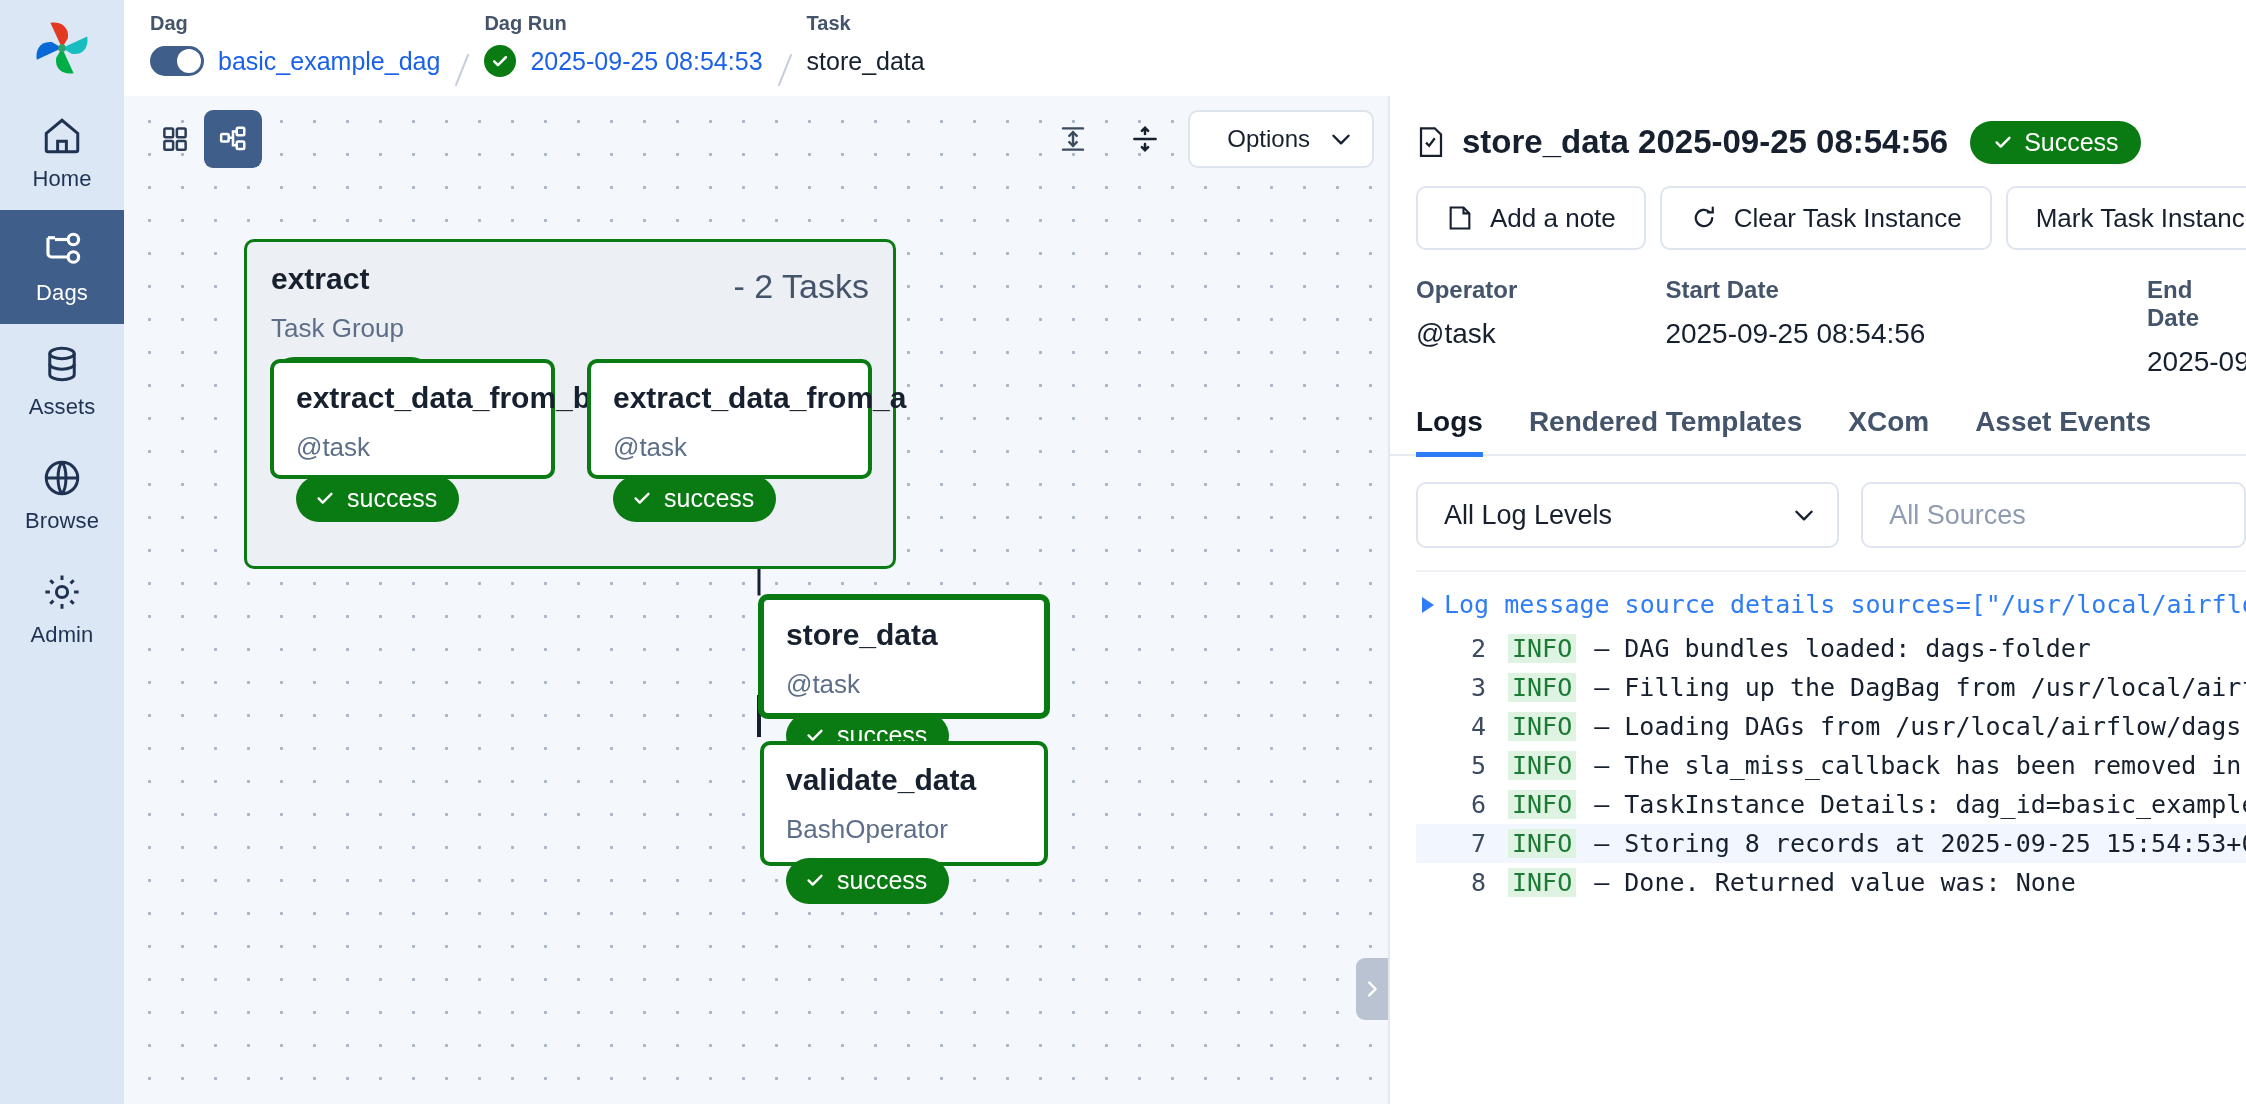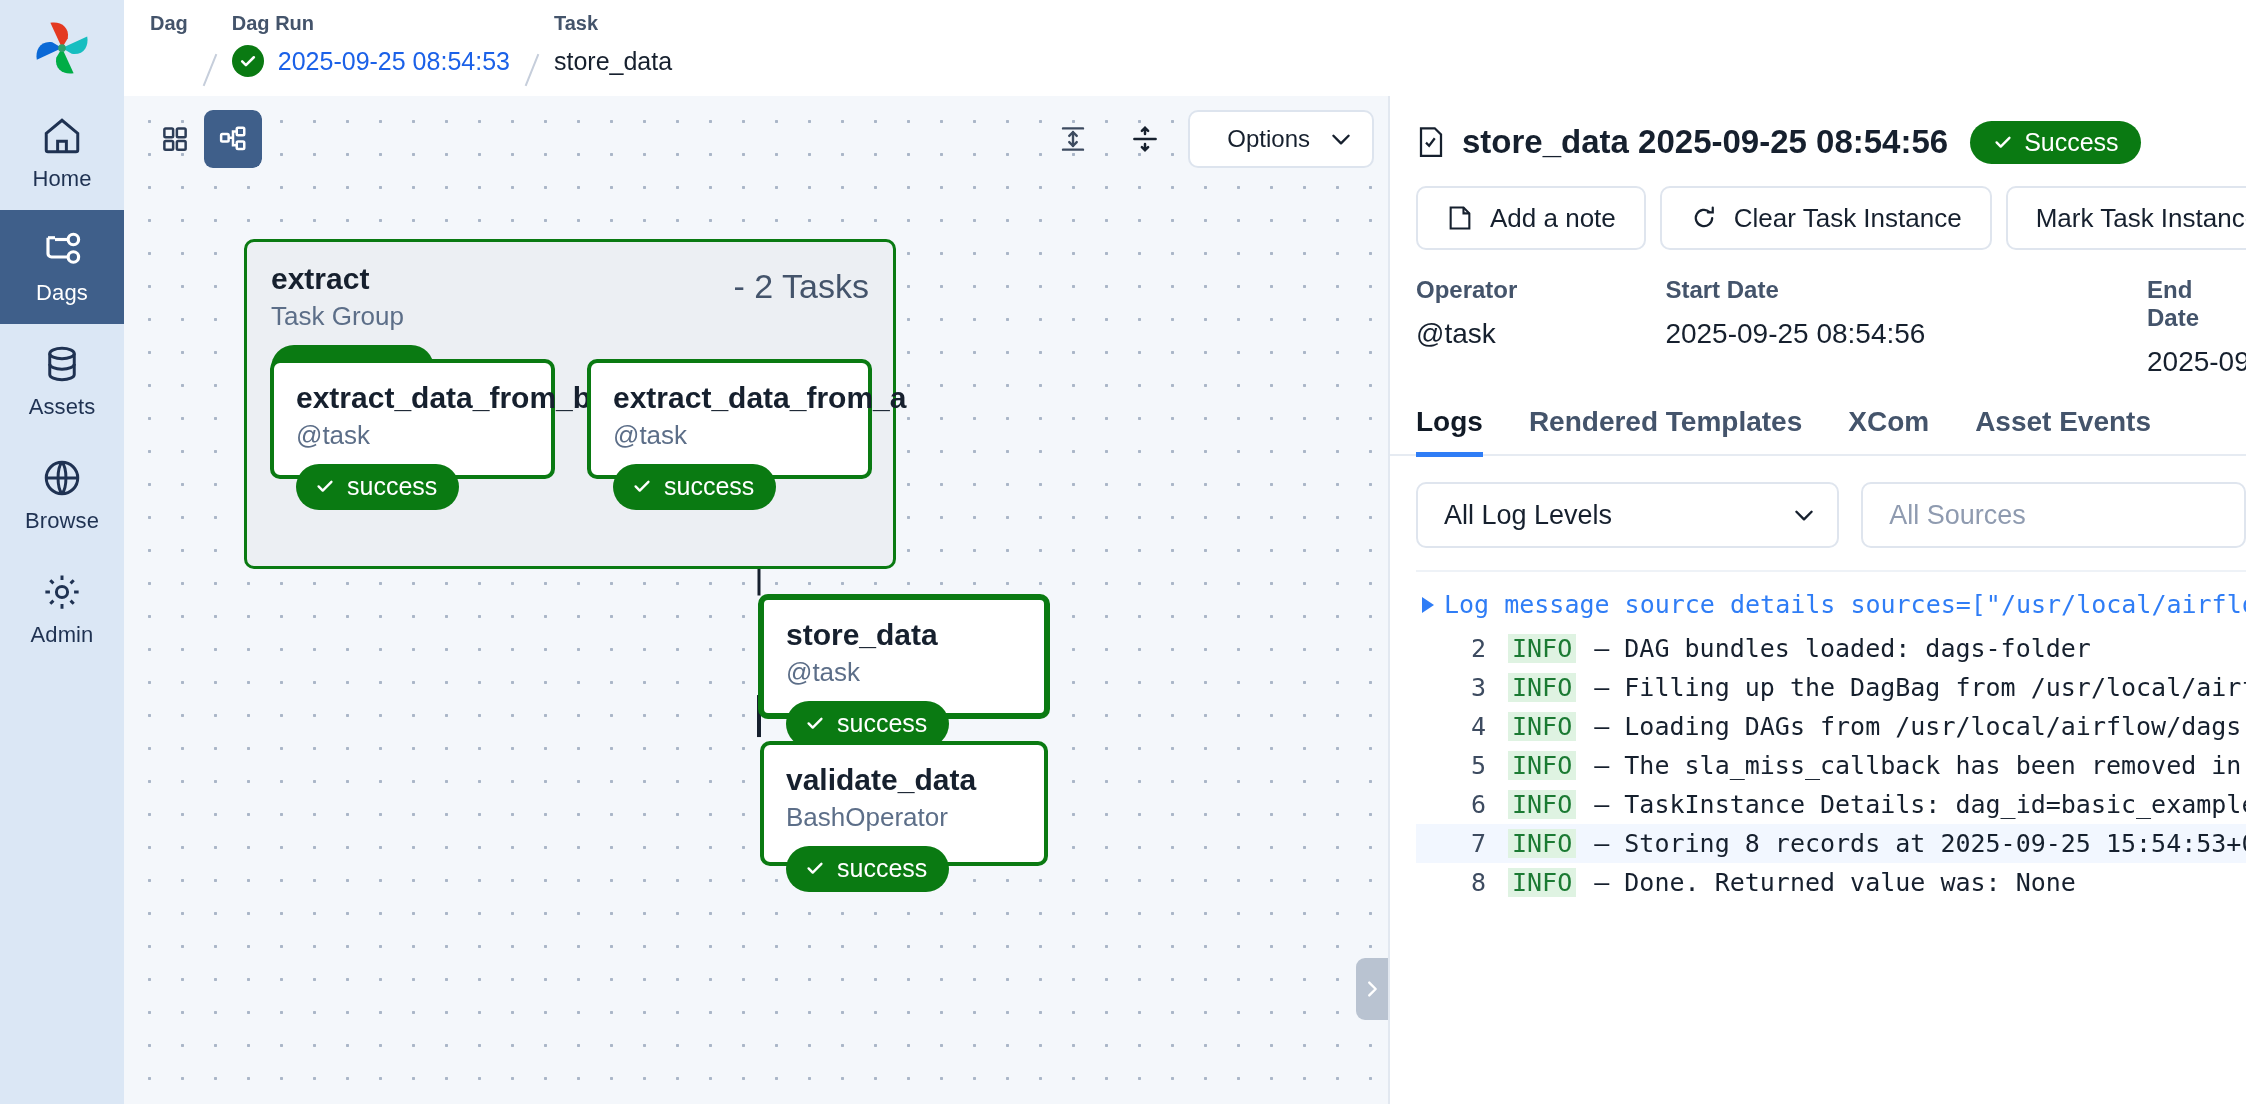--- a/index.html
+++ b/index.html
@@ -105,21 +105,21 @@
 
   .node {
     position: absolute; background: #ffffff; border: 4px solid #0a7a12;
     border-radius: 10px; padding: 18px 22px; cursor: pointer;
   }
   .node.group {
     background: #eceff3; border: 3px solid #0a7a12; border-radius: 10px;
   }
   .node.selected { border-width: 6px; }
   .node-title { font-size: 30px; font-weight: 700; color: #16202e; line-height: 1.15; }
-  .node-sub { font-size: 26px; color: #5c6e88; margin-top: 4px; }
+  .node-sub { font-size: 26px; color: #5c6e88; margin-top: 16px; }
   .badge {
     display: inline-flex; align-items: center; gap: 11px;
     background: #0a7a12; color: #ffffff; border-radius: 999px;
     padding: 8px 22px 9px 18px; font-size: 25px; margin-top: 13px;
   }
   .badge svg { width: 22px; height: 22px; }
   .group-head { display: flex; align-items: flex-start; justify-content: space-between; }
   .group-tasks { font-size: 34px; color: #44546b; white-space: nowrap; padding-top: 5px; }
 
   .collapse-handle {
@@ -265,20 +265,24 @@
       </svg>
       <span class="nav-label">Admin</span>
     </div>
   </nav>
 
   <div class="right-of-sidebar">
 
     <header class="breadcrumb-bar">
       <div class="crumb">
         <span class="crumb-label">Dag</span>
+        <span class="crumb-value-row">
+          <span class="toggle"></span>
+          <span class="crumb-link">basic_example_dag</span>
+        </span>
       </div>
 
       <div class="crumb-sep">
           <span></span>
         </div>
 
       <div class="crumb">
         <span class="crumb-label">Dag Run</span>
         <span class="crumb-value-row">
           <span class="dot-ok">

